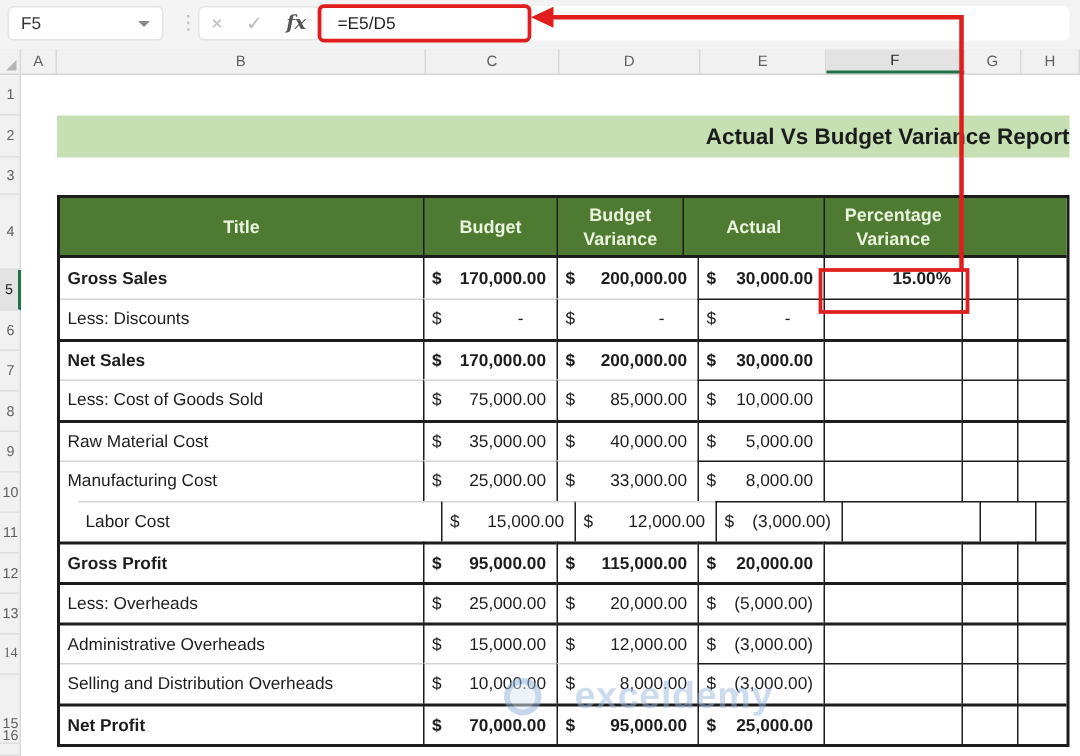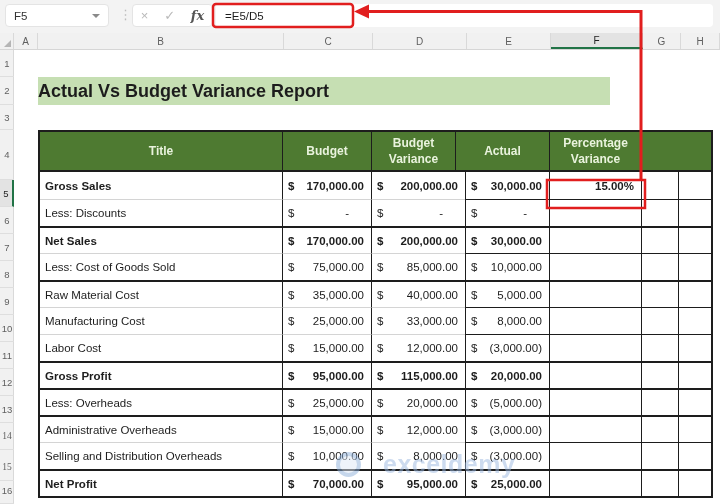--- a/index.html
+++ b/index.html
@@ -26,22 +26,22 @@
   .tri{position:absolute;right:2px;bottom:2px;width:0;height:0;border-left:7px solid transparent;border-bottom:7px solid #b5b5b5;}
   .colh{position:absolute;top:0;height:16px;display:flex;align-items:center;justify-content:center;
     font-size:10px;color:#5f5f5f;border-right:1px solid #d9d9d9;box-sizing:border-box;}
   .colh.sel{background:#e3e3e3;border-bottom:2px solid var(--sel-green,#217346);color:#222;}
   
   .rowgutter{position:absolute;left:0;top:50px;width:14px;height:454px;background:#f1f1f1;border-right:1px solid #d9d9d9;box-sizing:border-box;}
   .rowh{position:absolute;left:0;width:14px;display:flex;align-items:center;justify-content:center;
     font-size:9.5px;color:#5f5f5f;border-bottom:1px solid #dedede;box-sizing:border-box;}
   .rowh.sel{background:#e3e3e3;border-right:2px solid var(--sel-green,#217346);color:#222;}
   
-  .banner{position:absolute;left:38px;top:77px;width:572px;height:28px;background:var(--green-light,#c6dfb3);
-    display:flex;align-items:center;justify-content:flex-start;font-weight:bold;font-size:18px;color:#1c1c1c;}
+  .banner{position:absolute;left:38px;top:77px;width:675px;height:28px;background:var(--green-light,#c6dfb3);
+    display:flex;align-items:center;justify-content:flex-end;font-weight:bold;font-size:15px;color:#1c1c1c;}
   
   .tbl{position:absolute;left:38px;top:130px;width:675px;border:2px solid #1d1d1d;box-sizing:border-box;background:#fff;}
   .trow{display:flex;height:27px;box-sizing:border-box;}
   .thead{display:flex;height:40px;background:var(--green-dark,#4e7a31);border-bottom:2px solid #1d1d1d;box-sizing:border-box;}
   .hcell{display:flex;align-items:center;justify-content:center;text-align:center;color:#e9f3dd;font-weight:bold;
     font-size:12px;line-height:1.35;border-left:1px solid #1d1d1d;box-sizing:border-box;padding:0 2px;}
   .hcell:first-child{border-left:none;}
   .tcell{display:flex;align-items:center;box-sizing:border-box;border-left:1px solid #1d1d1d;font-size:11.5px;color:#1d1d1d;overflow:hidden;}
   .tcell:first-child{border-left:none;}
   .c-title{width:242px;padding-left:5px;}
@@ -107,21 +107,21 @@
       <div class="rowh sel" style="top: 130px; height: 27px;">5</div>
       <div class="rowh" style="top: 157px; height: 27px;">6</div>
       <div class="rowh" style="top: 184px; height: 27px;">7</div>
       <div class="rowh" style="top: 211px; height: 27px;">8</div>
       <div class="rowh" style="top: 238px; height: 27px;">9</div>
       <div class="rowh" style="top: 265px; height: 27px;">10</div>
       <div class="rowh" style="top: 292px; height: 27px;">11</div>
       <div class="rowh" style="top: 319px; height: 27px;">12</div>
       <div class="rowh" style="top: 346px; height: 27px;">13</div>
       <div class="rowh" style="top: 373px; height: 27px; font-family: Liberation Serif, serif;">14</div>
-      <div class="rowh" style="top: 404px; height: 27px; font-family: Liberation Serif, serif;">15</div>
+      <div class="rowh" style="top: 419px; height: 27px;">15</div>
       <div class="rowh" style="top: 427px; height: 27px;">16</div>
     </div>
 
   <div class="banner">
     <span>Actual Vs Budget Variance Report</span>
   </div>
 
   <div class="tbl">
     <div class="thead" id="thead">
         <div class="hcell" style="width: 242px;">Title</div>
@@ -233,21 +233,21 @@
           </div>
           <div class="tcell money c-var" style="border-top: 1px solid rgb(29, 29, 29);">
             <span class="cur">$</span>
             <span class="amt">8,000.00</span>
           </div>
           <div class="tcell c-pct" style="border-top: 1px solid rgb(29, 29, 29);"></div>
           <div class="tcell c-g" style="border-top: 1px solid rgb(29, 29, 29);"></div>
           <div class="tcell c-h" style="border-top: 1px solid rgb(29, 29, 29);"></div>
         </div>
         <div class="trow">
-          <div class="tcell c-title indent" style="border-top: 1px solid rgb(212, 212, 212);">Labor Cost</div>
+          <div class="tcell c-title indent" style="border-top: 1px solid rgb(212, 212, 212); margin-left: 12px;">Labor Cost</div>
           <div class="tcell money c-budget" style="border-top: 1px solid rgb(212, 212, 212);">
             <span class="cur">$</span>
             <span class="amt">15,000.00</span>
           </div>
           <div class="tcell money c-actual" style="border-top: 1px solid rgb(212, 212, 212);">
             <span class="cur">$</span>
             <span class="amt">12,000.00</span>
           </div>
           <div class="tcell money c-var" style="border-top: 1px solid rgb(29, 29, 29);">
             <span class="cur">$</span>

